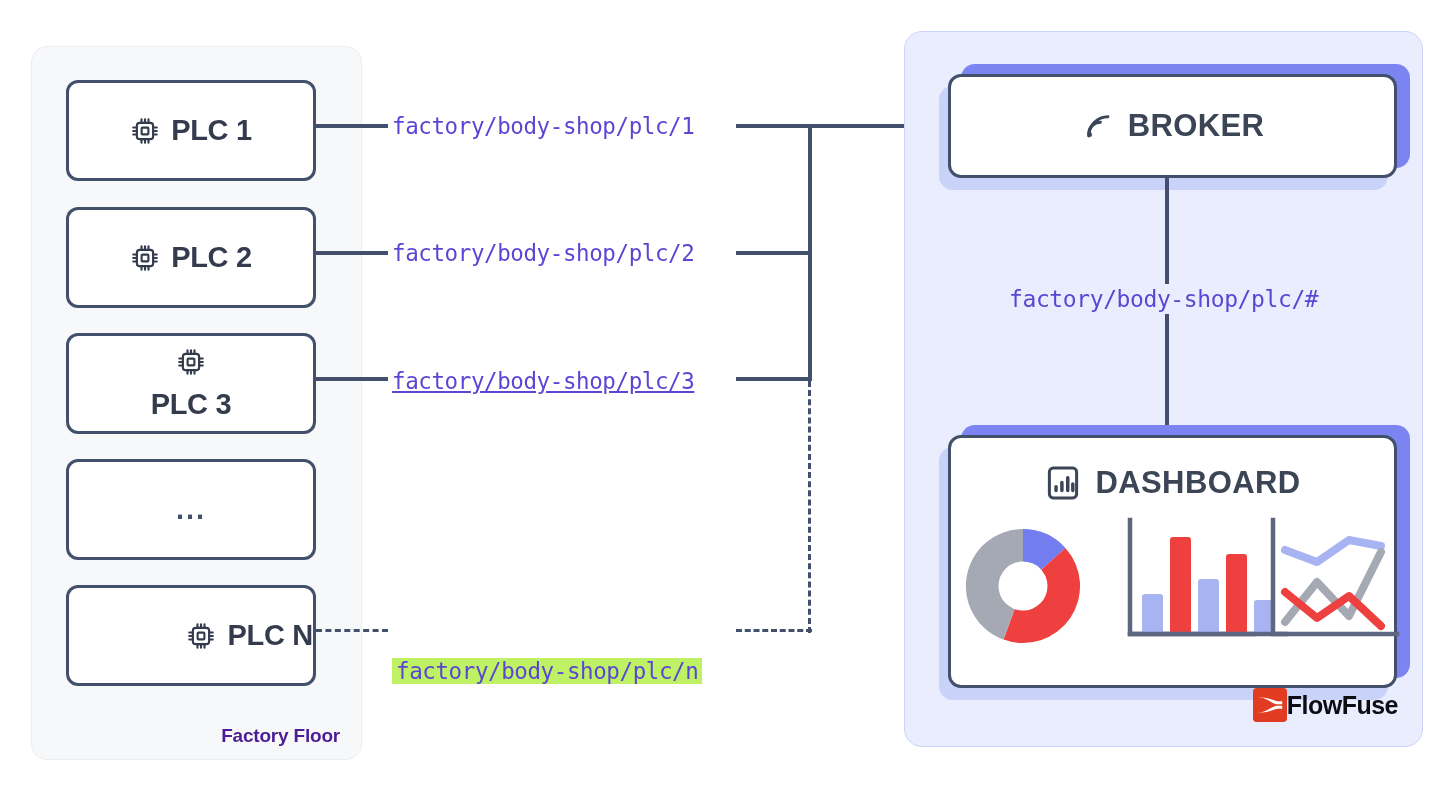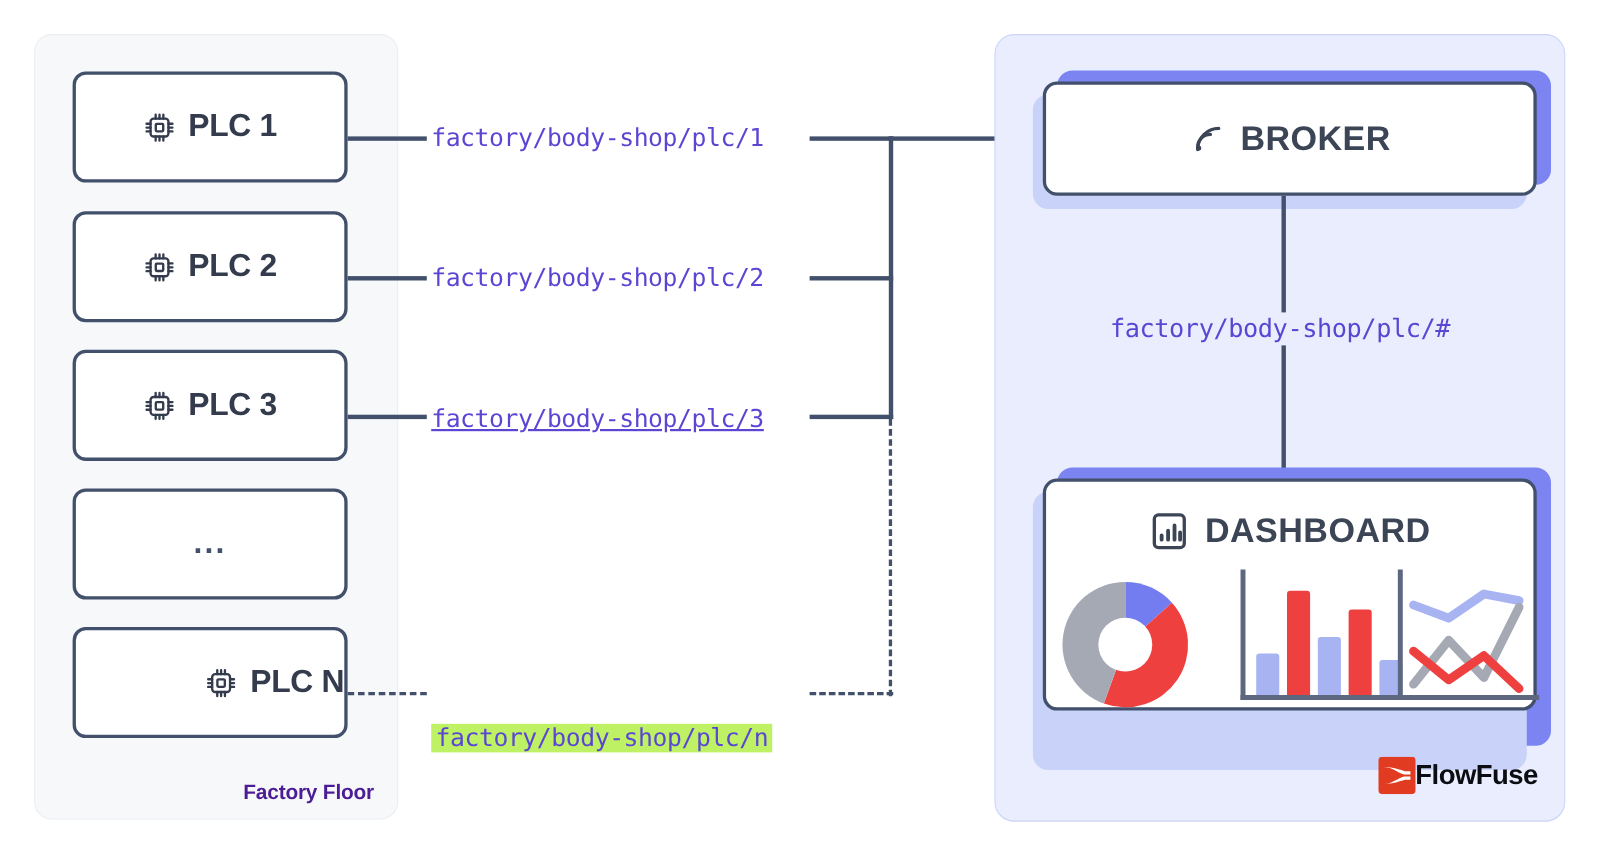--- a/index.html
+++ b/index.html
@@ -6,21 +6,21 @@
   html, body {
     width: 1452px; height: 786px;
     background: #ffffff;
     font-family: "Liberation Sans", sans-serif;
     overflow: hidden;
   }
   #stage { position: relative; width: 1452px; height: 786px; }
 
   
   .factory-panel {
-    position: absolute; left: 31px; top: 31px;
+    position: absolute; left: 31px; top: 46px;
     width: 331px; height: 714px;
     background: #f7f8fa;
     border: 1.5px solid #eceef2;
     border-radius: 16px;
   }
   .plc-box {
     position: absolute; left: 34px;
     width: 250px; height: 101px;
     background: #ffffff;
     border: 3.5px solid #42506b;
@@ -135,21 +135,21 @@
     <div class="plc-box" style="top:160px;">
       <svg class="chip-icon" viewBox="0 0 24 24" fill="none" stroke="#333b4d" stroke-width="1.7" stroke-linecap="round">
         <rect x="5.5" y="5.5" width="13" height="13" rx="2.2"></rect>
         <rect x="9.3" y="9.3" width="5.4" height="5.4" rx="0.7"></rect>
         <path d="M9.2 2.6v2.9M12 2.6v2.9M14.8 2.6v2.9M9.2 18.5v2.9M12 18.5v2.9M14.8 18.5v2.9
                  M2.6 9.2h2.9M2.6 12h2.9M2.6 14.8h2.9M18.5 9.2h2.9M18.5 12h2.9M18.5 14.8h2.9"></path>
       </svg>
       <span class="plc-label">PLC 2</span>
     </div>
 
-    <div class="plc-box" style="top:286px;">
+    <div class="plc-box" style="top:286px;flex-direction:column;">
       <svg class="chip-icon" viewBox="0 0 24 24" fill="none" stroke="#333b4d" stroke-width="1.7" stroke-linecap="round">
         <rect x="5.5" y="5.5" width="13" height="13" rx="2.2"></rect>
         <rect x="9.3" y="9.3" width="5.4" height="5.4" rx="0.7"></rect>
         <path d="M9.2 2.6v2.9M12 2.6v2.9M14.8 2.6v2.9M9.2 18.5v2.9M12 18.5v2.9M14.8 18.5v2.9
                  M2.6 9.2h2.9M2.6 12h2.9M2.6 14.8h2.9M18.5 9.2h2.9M18.5 12h2.9M18.5 14.8h2.9"></path>
       </svg>
       <span class="plc-label">PLC 3</span>
     </div>
 
     <div class="plc-box" style="top:412px;">
@@ -208,21 +208,21 @@
         </svg>
         <span>BROKER</span>
       </div>
     </div>
 
     <div class="vline" style="left:260px; top:146px; height:268px;"></div>
     <div class="topic-wild" style="left:97px; top:252px;">factory/body-shop/plc/#</div>
 
     <div class="shadow-tr" style="left:56px; top:393px; width:449px; height:253px;"></div>
     <div class="shadow-bl" style="left:34px; top:415px; width:449px; height:253px;"></div>
-    <div class="node-box" style="left:43px; top:403px; width:449px; height:211px;">
+    <div class="node-box" style="left:43px; top:403px; width:449px; height:253px;">
       <div class="node-title" style="margin-top:26px;">
         <svg width="38" height="38" viewBox="0 0 24 24" fill="none" stroke="#3c4556" stroke-width="1.9" stroke-linecap="round">
           <rect x="3.4" y="2.6" width="17.2" height="18.8" rx="2.4"></rect>
           <path d="M7.6 16.8v-2.4M11.3 16.8v-5.1M15 16.8v-8.2M18.2 16.8v-4.2" stroke-width="2.2"></path>
         </svg>
         <span>DASHBOARD</span>
       </div>
 
       <svg width="449" height="150" viewBox="0 0 449 150" style="display:block; margin-top:10px;">
 

